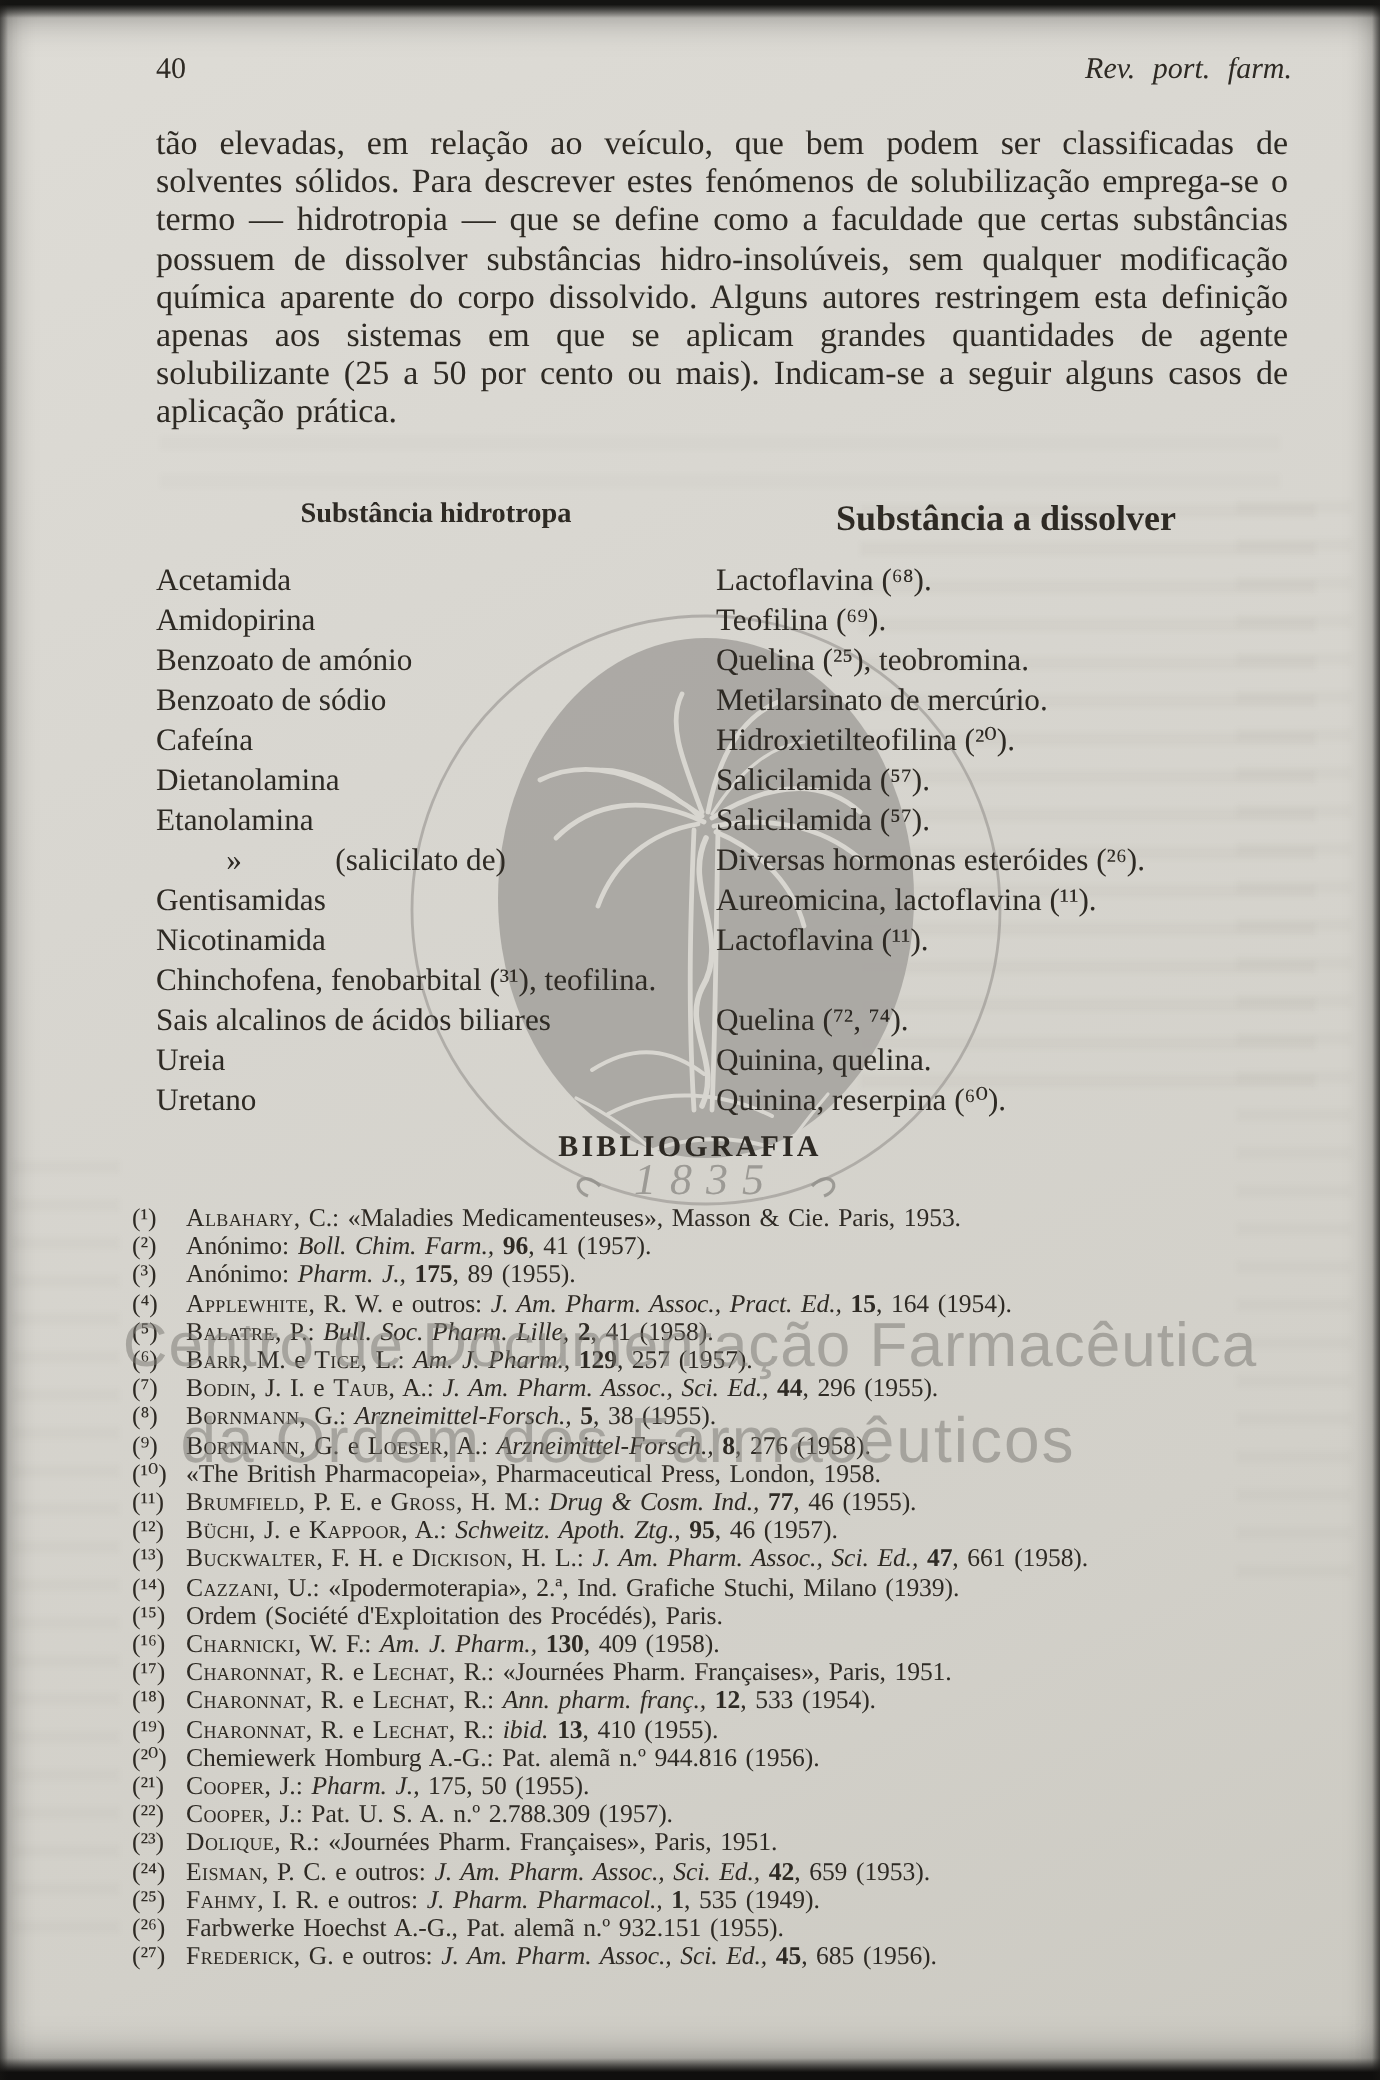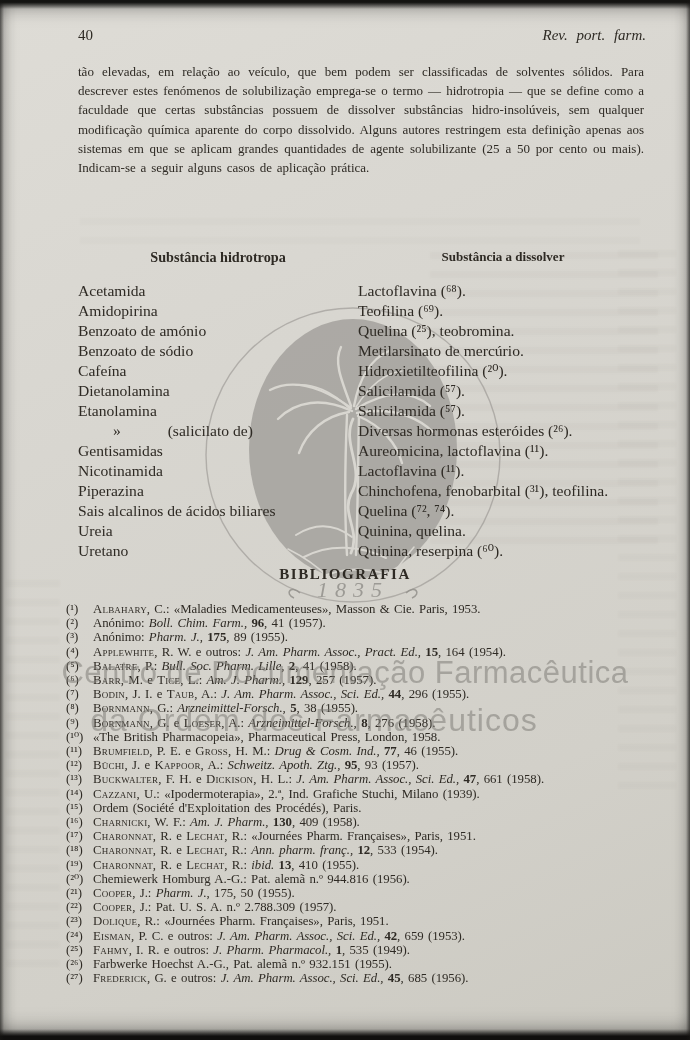--- a/index.html
+++ b/index.html
@@ -19,26 +19,26 @@
   .edge-bottom{bottom:0;left:0;right:0;height:11px;background:linear-gradient(to top,#100f0e 35%,rgba(16,15,14,0));}
   .edge-left{top:0;bottom:0;left:0;width:4px;background:linear-gradient(to right,rgba(23,22,20,.55),rgba(23,22,20,0));}
   .edge-right{top:0;bottom:0;right:0;width:4px;background:linear-gradient(to left,rgba(23,22,20,.6),rgba(23,22,20,0));}
   
   .ghost{position:absolute;z-index:0;pointer-events:none;filter:blur(1.2px);opacity:.38;
     background:repeating-linear-gradient(to bottom,rgba(118,112,100,.12) 0 7px,rgba(118,112,100,0) 7px 19px);}
   
   .page-num{position:absolute;top:27px;left:78px;font-size:15px;z-index:2;}
   .journal{position:absolute;top:27px;right:44px;font-style:italic;font-size:15px;word-spacing:5px;z-index:2;}
   
-  .intro{position:absolute;top:62px;left:78px;width:566px;font-size:13px;line-height:19.2px;
+  .intro{position:absolute;top:62px;left:78px;width:566px;font-size:17px;line-height:19.2px;
     text-align:justify;word-spacing:1.6px;z-index:2;}
   
   .sub-headers{position:absolute;top:249px;left:0;width:611px;height:18px;z-index:2;}
   .sh-left{position:absolute;top:0;left:78px;width:280px;text-align:center;font-weight:bold;font-size:14.2px;}
-  .sh-right{position:absolute;top:0;left:358px;width:290px;text-align:center;font-weight:bold;font-size:13px;}
+  .sh-right{position:absolute;top:0;left:358px;width:290px;text-align:center;font-weight:bold;font-size:18px;}
   .substance-rows{position:absolute;top:281px;left:78px;width:576px;z-index:2;}
   .sub-row{display:flex;height:20px;font-size:15.6px;line-height:20px;}
   .sub-left{width:280px;white-space:pre;}
   .sub-right{flex:1;white-space:pre;}
   
   .stamp{position:absolute;left:200px;top:297px;z-index:1;pointer-events:none;}
   
   .bib-title{position:absolute;top:566px;left:0;width:690px;text-align:center;font-weight:bold;
     font-size:15px;letter-spacing:1.6px;z-index:2;}
   .bib-list{position:absolute;top:602px;left:66px;width:604px;z-index:2;font-size:12.8px;line-height:14.2px;}
@@ -141,21 +141,20 @@
       </div>
       <div class="sub-row">
         <span class="sub-left">Gentisamidas</span>
         <span class="sub-right">Aureomicina, lactoflavina (¹¹).</span>
       </div>
       <div class="sub-row">
         <span class="sub-left">Nicotinamida</span>
         <span class="sub-right">Lactoflavina (¹¹).</span>
       </div>
       <div class="sub-row">
-        <span class="sub-left">Piperazina</span>
         <span class="sub-right">Chinchofena, fenobarbital (³¹), teofilina.</span>
       </div>
       <div class="sub-row">
         <span class="sub-left">Sais alcalinos de ácidos biliares</span>
         <span class="sub-right">Quelina (⁷², ⁷⁴).</span>
       </div>
       <div class="sub-row">
         <span class="sub-left">Ureia</span>
         <span class="sub-right">Quinina, quelina.</span>
       </div>
@@ -171,21 +170,21 @@
       <div class="bib-entry"><span class="bib-marker">(²)</span><span>Anónimo: </span><span class="it">Boll. Chim. Farm., </span><span class="bd">96</span><span>, 41 (1957).</span></div>
       <div class="bib-entry"><span class="bib-marker">(³)</span><span>Anónimo: </span><span class="it">Pharm. J., </span><span class="bd">175</span><span>, 89 (1955).</span></div>
       <div class="bib-entry"><span class="bib-marker">(⁴)</span><span class="sc">Applewhite</span><span>, R. W. e outros: </span><span class="it">J. Am. Pharm. Assoc., Pract. Ed., </span><span class="bd">15</span><span>, 164 (1954).</span></div>
       <div class="bib-entry"><span class="bib-marker">(⁵)</span><span class="sc">Balatre</span><span>, P.: </span><span class="it">Bull. Soc. Pharm. Lille, </span><span class="bd">2</span><span>, 41 (1958).</span></div>
       <div class="bib-entry"><span class="bib-marker">(⁶)</span><span class="sc">Barr</span><span>, M. e </span><span class="sc">Tice</span><span>, L.: </span><span class="it">Am. J. Pharm., </span><span class="bd">129</span><span>, 257 (1957).</span></div>
       <div class="bib-entry"><span class="bib-marker">(⁷)</span><span class="sc">Bodin</span><span>, J. I. e </span><span class="sc">Taub</span><span>, A.: </span><span class="it">J. Am. Pharm. Assoc., Sci. Ed., </span><span class="bd">44</span><span>, 296 (1955).</span></div>
       <div class="bib-entry"><span class="bib-marker">(⁸)</span><span class="sc">Bornmann</span><span>, G.: </span><span class="it">Arzneimittel-Forsch., </span><span class="bd">5</span><span>, 38 (1955).</span></div>
       <div class="bib-entry"><span class="bib-marker">(⁹)</span><span class="sc">Bornmann</span><span>, G. e </span><span class="sc">Loeser</span><span>, A.: </span><span class="it">Arzneimittel-Forsch., </span><span class="bd">8</span><span>, 276 (1958).</span></div>
       <div class="bib-entry"><span class="bib-marker">(¹⁰)</span><span>«The British Pharmacopeia», Pharmaceutical Press, London, 1958.</span></div>
       <div class="bib-entry"><span class="bib-marker">(¹¹)</span><span class="sc">Brumfield</span><span>, P. E. e </span><span class="sc">Gross</span><span>, H. M.: </span><span class="it">Drug &amp; Cosm. Ind., </span><span class="bd">77</span><span>, 46 (1955).</span></div>
-      <div class="bib-entry"><span class="bib-marker">(¹²)</span><span class="sc">Büchi</span><span>, J. e </span><span class="sc">Kappoor</span><span>, A.: </span><span class="it">Schweitz. Apoth. Ztg., </span><span class="bd">95</span><span>, 93 (1957).</span></div>
+      <div class="bib-entry"><span class="bib-marker">(¹²)</span><span class="sc">Büchi</span><span>, J. e </span><span class="sc">Kappoor</span><span>, A.: </span><span class="it">Schweitz. Apoth. Ztg., </span><span class="bd">95</span><span>, 46 (1957).</span></div>
       <div class="bib-entry"><span class="bib-marker">(¹³)</span><span class="sc">Buckwalter</span><span>, F. H. e </span><span class="sc">Dickison</span><span>, H. L.: </span><span class="it">J. Am. Pharm. Assoc., Sci. Ed., </span><span class="bd">47</span><span>, 661 (1958).</span></div>
       <div class="bib-entry"><span class="bib-marker">(¹⁴)</span><span class="sc">Cazzani</span><span>, U.: «Ipodermoterapia», 2.ª, Ind. Grafiche Stuchi, Milano (1939).</span></div>
       <div class="bib-entry"><span class="bib-marker">(¹⁵)</span><span>Ordem (Société d'Exploitation des Procédés), Paris.</span></div>
       <div class="bib-entry"><span class="bib-marker">(¹⁶)</span><span class="sc">Charnicki</span><span>, W. F.: </span><span class="it">Am. J. Pharm., </span><span class="bd">130</span><span>, 409 (1958).</span></div>
       <div class="bib-entry"><span class="bib-marker">(¹⁷)</span><span class="sc">Charonnat</span><span>, R. e </span><span class="sc">Lechat</span><span>, R.: «Journées Pharm. Françaises», Paris, 1951.</span></div>
       <div class="bib-entry"><span class="bib-marker">(¹⁸)</span><span class="sc">Charonnat</span><span>, R. e </span><span class="sc">Lechat</span><span>, R.: </span><span class="it">Ann. pharm. franç., </span><span class="bd">12</span><span>, 533 (1954).</span></div>
       <div class="bib-entry"><span class="bib-marker">(¹⁹)</span><span class="sc">Charonnat</span><span>, R. e </span><span class="sc">Lechat</span><span>, R.: </span><span class="it">ibid. </span><span class="bd">13</span><span>, 410 (1955).</span></div>
       <div class="bib-entry"><span class="bib-marker">(²⁰)</span><span>Chemiewerk Homburg A.-G.: Pat. alemã n.º 944.816 (1956).</span></div>
       <div class="bib-entry"><span class="bib-marker">(²¹)</span><span class="sc">Cooper</span><span>, J.: </span><span class="it">Pharm. J.</span><span>, 175, 50 (1955).</span></div>
       <div class="bib-entry"><span class="bib-marker">(²²)</span><span class="sc">Cooper</span><span>, J.: Pat. U. S. A. n.º 2.788.309 (1957).</span></div>

